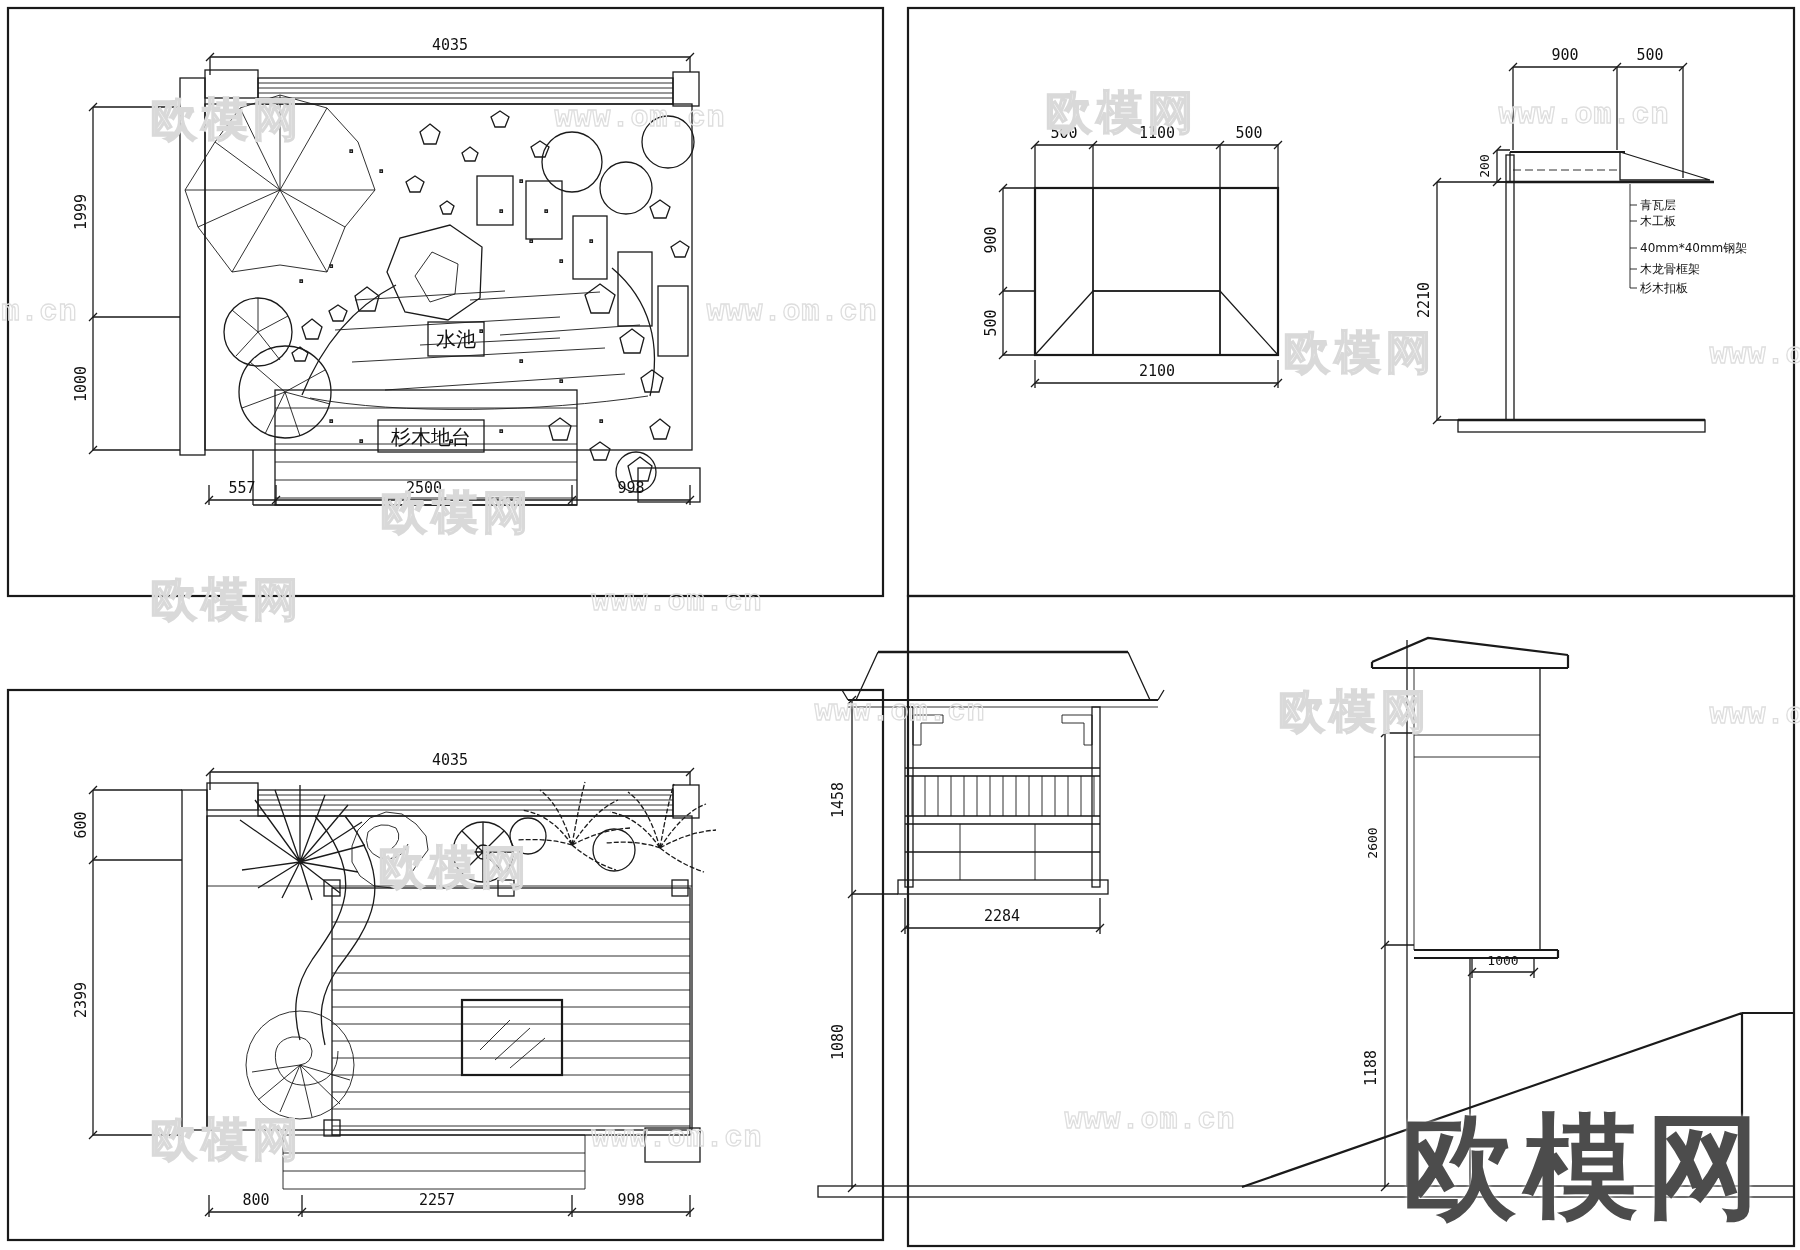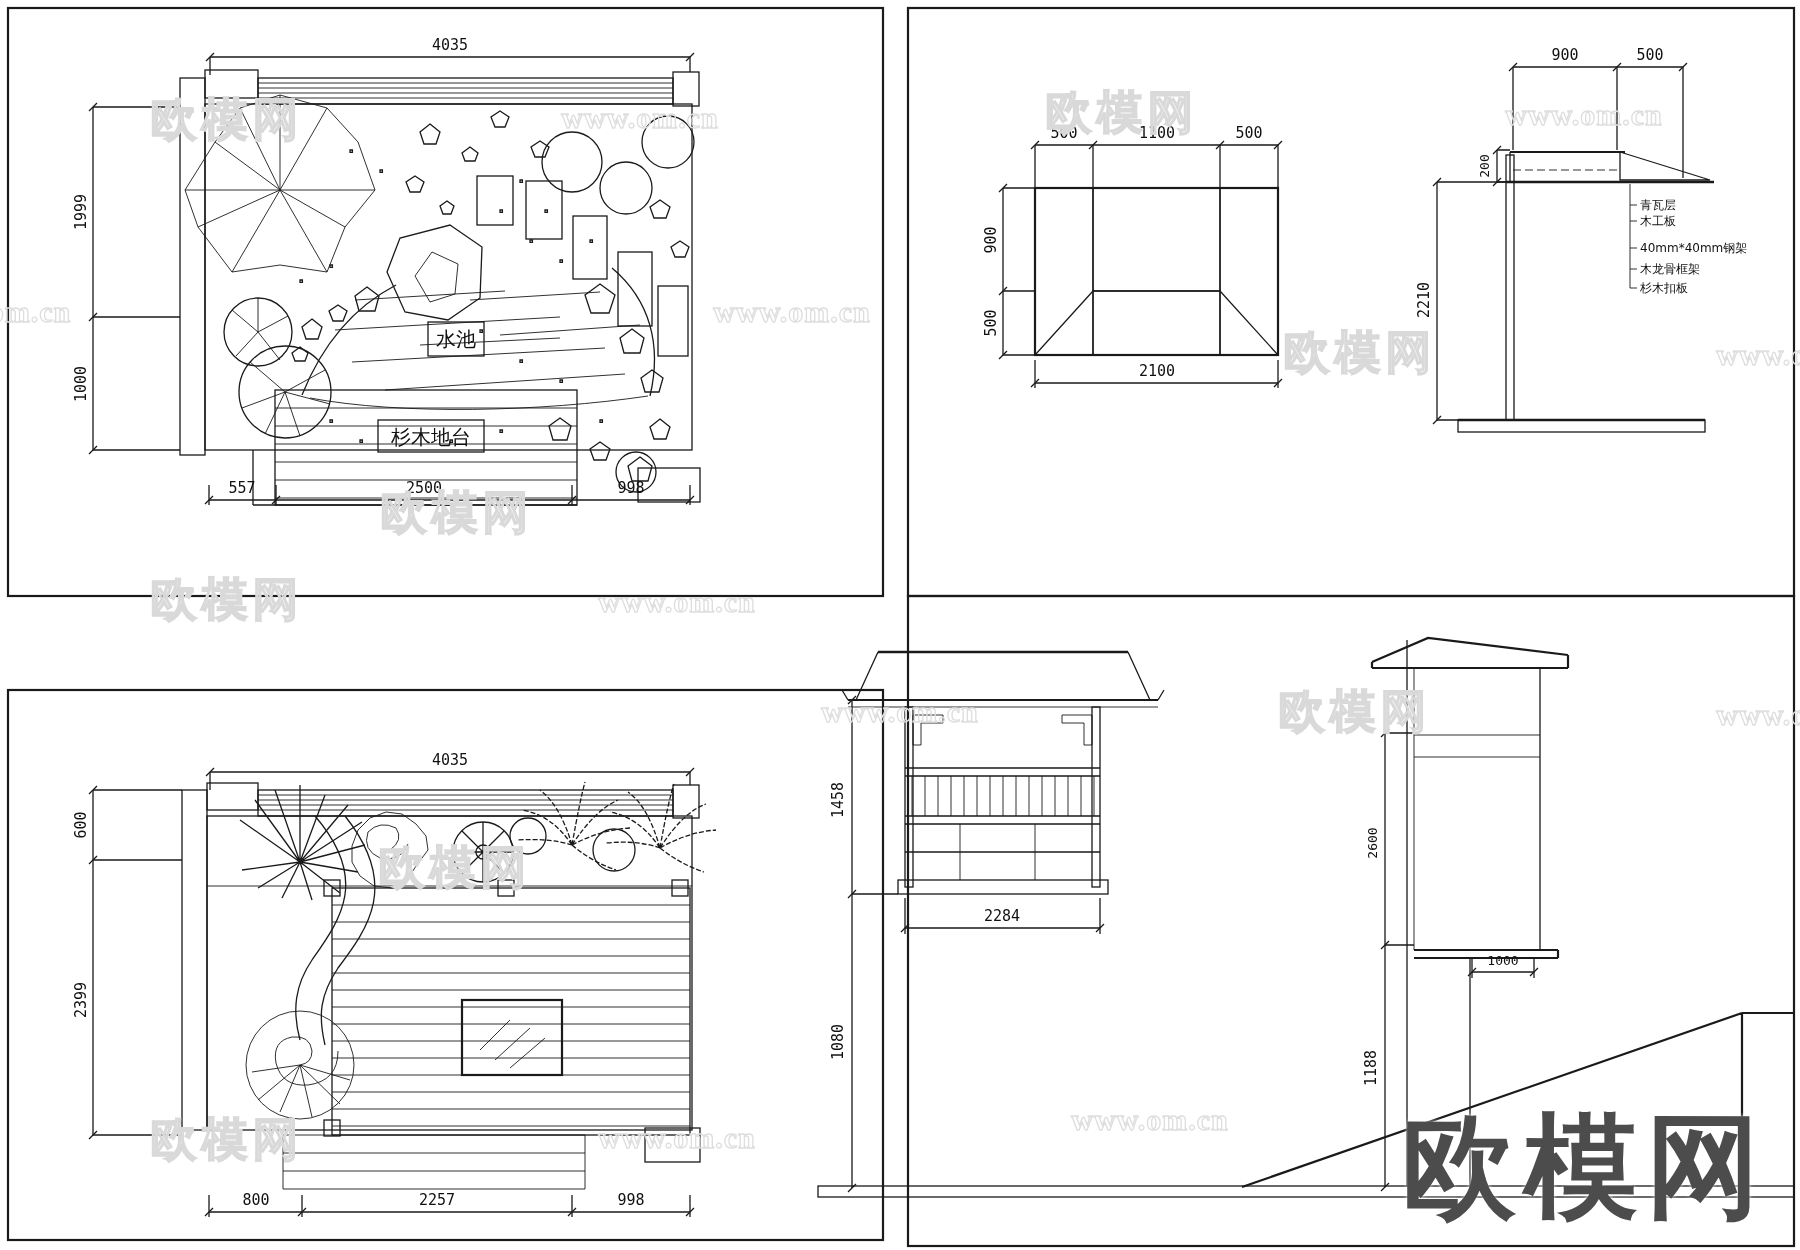--- a/index.html
+++ b/index.html
@@ -14,21 +14,21 @@
   .dimline{stroke-width:1;}
   text{stroke:none;fill:#111;}
   .dim{font-family:"DejaVu Sans Mono","Liberation Mono",monospace;font-size:15px;fill:#111;}
   .dimsmall{font-family:"DejaVu Sans Mono","Liberation Mono",monospace;font-size:13px;fill:#111;}
   .lbl{font-family:"DejaVu Sans",sans-serif;font-size:20px;fill:#111;}
   .leader{font-family:"DejaVu Sans",sans-serif;font-size:12px;fill:#111;}
   .page-title{position:absolute;left:478px;top:592px;width:860px;height:130px;
       font-size:97px;line-height:126px;font-weight:800;letter-spacing:-3px;color:#4d4d4d;
       white-space:nowrap;z-index:30;text-shadow:0 0 5px #fff,2px 2px 0 rgba(255,255,255,.7);}
   .wm{position:absolute;transform:translate(-50%,-50%);white-space:nowrap;font-weight:bold;
-      z-index:5;pointer-events:none;font-family:Liberation Serif, serif;}
+      z-index:5;pointer-events:none;font-family:Liberation Mono, monospace;}
   .wm.cn{font-size:46px;letter-spacing:5px;color:rgba(255,255,255,0);-webkit-text-stroke:1.6px #d9d9d9;}
   .wm.url{font-size:30px;letter-spacing:1px;color:rgba(255,255,255,0);-webkit-text-stroke:1.3px #dedede;}
   .wm.big{font-size:114px;letter-spacing:8px;color:#4c4c4c;z-index:40;
           text-shadow:0 0 4px rgba(255,255,255,.85);}
 </style>
 </head>
 <body>
 
 <div class="sheet">
 

